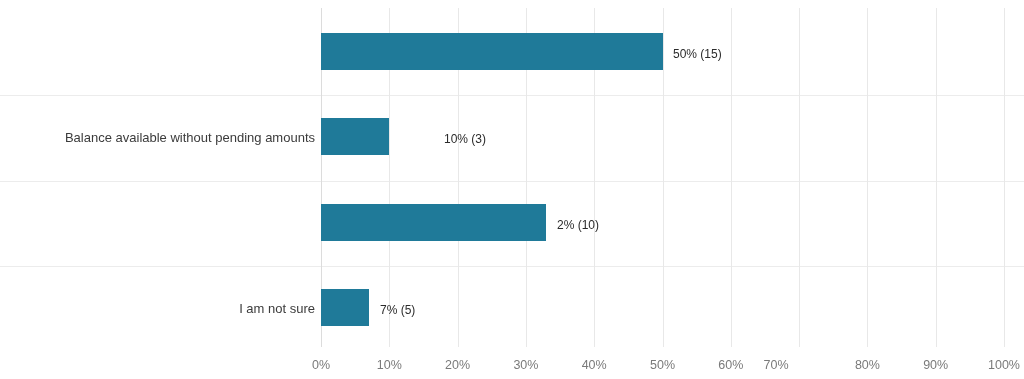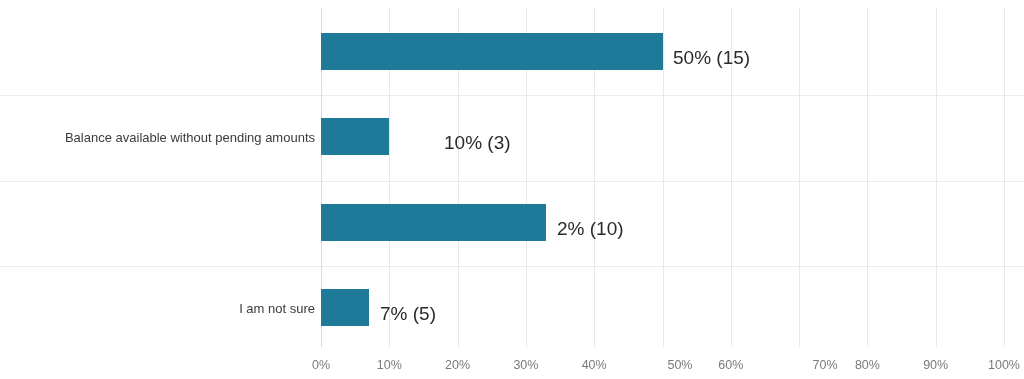--- a/index.html
+++ b/index.html
@@ -70,21 +70,21 @@
     text-align: right;
     font-size: 13px;
     color: #3b3b3b;
     white-space: nowrap;
     line-height: 1;
   }
 
   
   .value-label {
     position: absolute;
-    font-size: 19px;
+    font-size: 12px;
     color: #2b2b2b;
     white-space: nowrap;
     line-height: 1;
   }
 
   
   .tick-label {
     position: absolute;
     top: 351px;
     width: 60px;
@@ -138,21 +138,21 @@
     <div class="value-label" style="left:352px; top:40px;">50% (15)</div>
     <div class="value-label" style="left:79px;  top:125px;margin-left:44px;">10% (3)</div>
     <div class="value-label" style="left:236px; top:211px;">2% (10)</div>
     <div class="value-label" style="left:59px;  top:296px;">7% (5)</div>
 
     <div class="tick-label" style="left:0px;">0%</div>
     <div class="tick-label" style="left:68.3px;">10%</div>
     <div class="tick-label" style="left:136.6px;">20%</div>
     <div class="tick-label" style="left:204.9px;">30%</div>
     <div class="tick-label" style="left:273.2px;">40%</div>
-    <div class="tick-label" style="left:341.5px;text-align:right;">50%</div>
+    <div class="tick-label" style="left:341.5px;">50%</div>
     <div class="tick-label" style="left:409.8px;">60%</div>
-    <div class="tick-label" style="left:504px;">70%</div>
+    <div class="tick-label" style="left:455px;">70%</div>
     <div class="tick-label" style="left:546.4px;">80%</div>
     <div class="tick-label" style="left:614.7px;">90%</div>
     <div class="tick-label" style="left:683px;">100%</div>
 
   </div>
 </div>
 
 </body></html>

